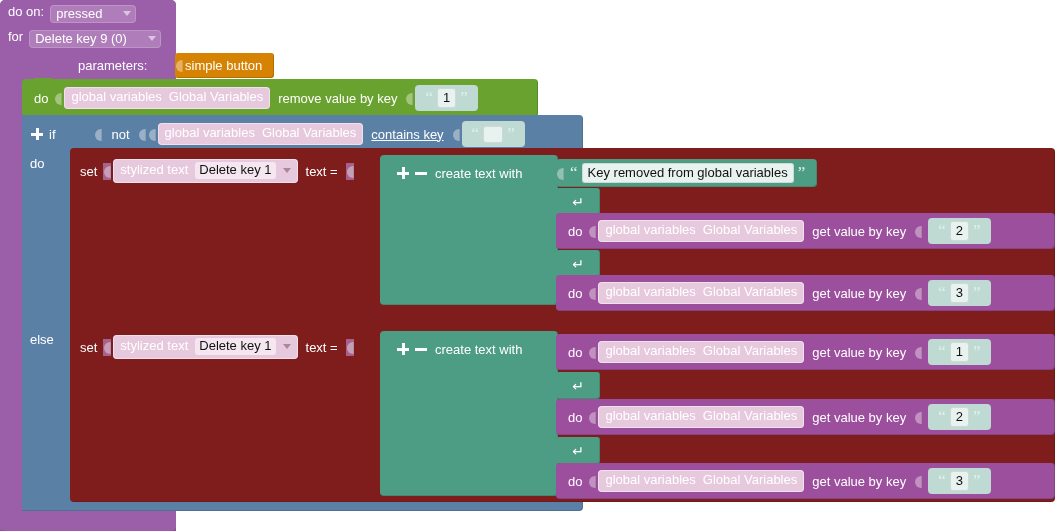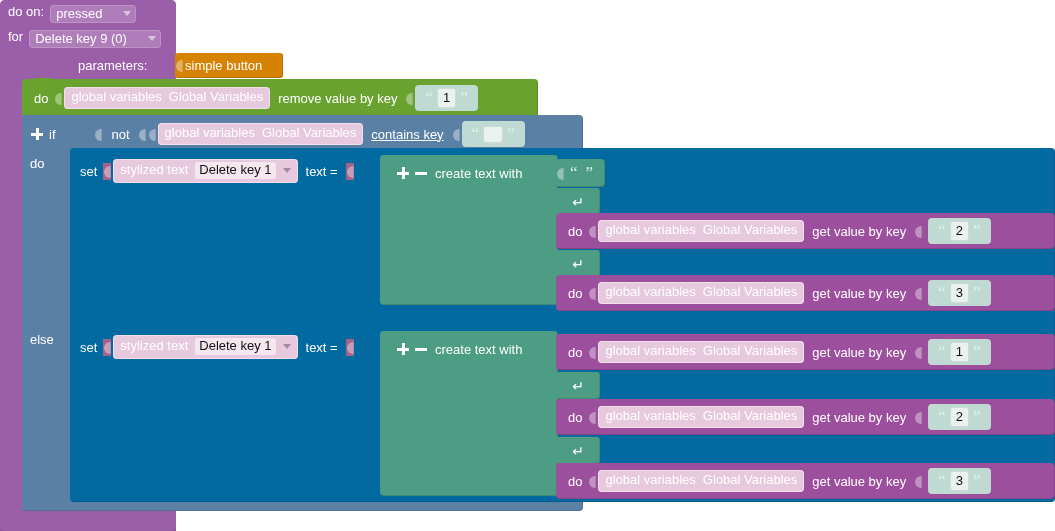--- a/index.html
+++ b/index.html
@@ -52,21 +52,21 @@
   }
   .caret{
     width:0;height:0;border-left:4px solid transparent;border-right:4px solid transparent;
     border-top:5px solid rgba(255,255,255,.55);
   }
 
   
   #param-simple-button{
     left:175px;top:53px;height:25px;
     background:#d68203;border-radius:3px;
-    display:flex;align-items:center;padding-right:21px;
+    display:flex;align-items:center;padding-right:12px;
     box-shadow:inset -1px -1px 0 rgba(0,0,0,.15);
   }
 
   
   #green-do-block{
     left:22px;top:79px;width:516px;height:38px;
     background:#69a22e;border-radius:4px;
     display:flex;align-items:center;
     box-shadow:inset -1px -1px 0 rgba(0,0,0,.15);
   }
@@ -91,21 +91,21 @@
   }
   .mutator-plus:before{left:0;top:5px;width:12px;height:3px;}
   .mutator-plus:after{left:4.5px;top:0;width:3px;height:12px;}
   .mutator-minus{
     width:12px;height:12px;position:relative;margin:0 8px 0 0;flex:0 0 12px;
   }
   .mutator-minus:before{content:"";position:absolute;left:0;top:5px;width:12px;height:3px;background:#fff;}
 
   
   .set-block{
-    position:absolute;background:#0369a1;border-radius:4px;
+    position:absolute;background:#7f1d1d;border-radius:4px;
     box-shadow:inset -1px -1px 0 rgba(0,0,0,.12);
     text-decoration:underline;
   }
   #set-block-if  {left:70px;top:148px;width:985px;height:206px;}
   #set-block-else{left:70px;top:324px;width:985px;height:178px;}
   .set-row{position:absolute;left:0;top:6px;height:34px;display:flex;align-items:center;}
 
   
   .varfield{
     background:#e7c9dd;border-radius:4px;padding:3px 7px 4px 7px;
@@ -268,20 +268,21 @@
   <div class="ct-head" style="left:8px;">
     <span class="mutator-plus"></span>
     <span class="mutator-minus"></span>
     <span class="lbl">create text with</span>
   </div>
 </div>
 
 <div class="strblk" style="left:556px;top:159px;">
   <span class="plug c-teal"></span>
   <span class="quote">“</span>
+  <span class="strfield">Key removed from global variables</span>
   <span class="quote">”</span>
 </div>
 
 <div class="nlblk" style="left:556px;top:188px;">
   <span>↵</span>
 </div>
 
 <div class="getblk" style="left:556px;top:213px;width:499px;">
   <span class="lbl" style="margin-left:12px;margin-right:6px;">do</span>
   <span class="plug c-purple"></span>

